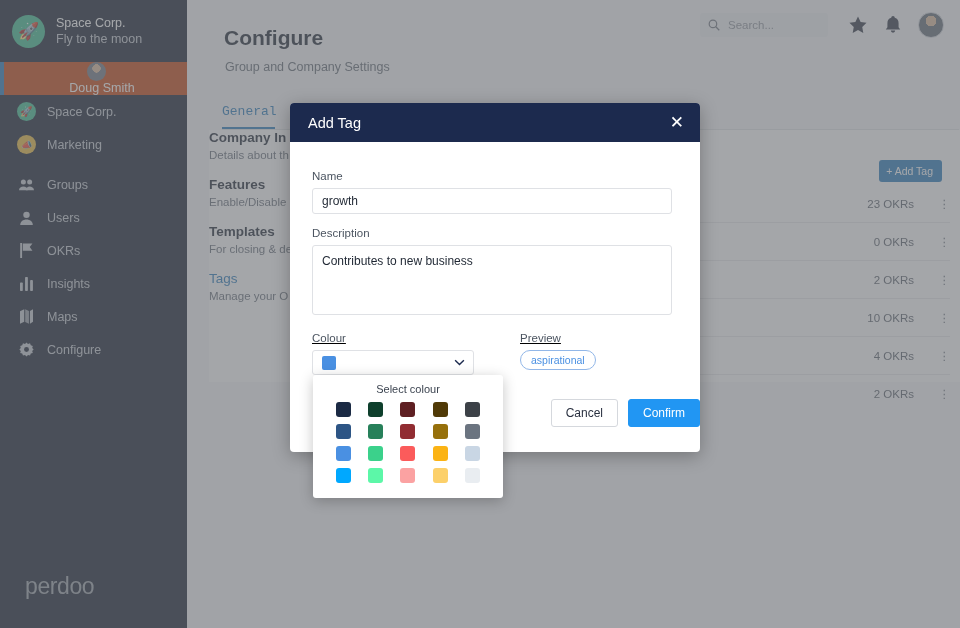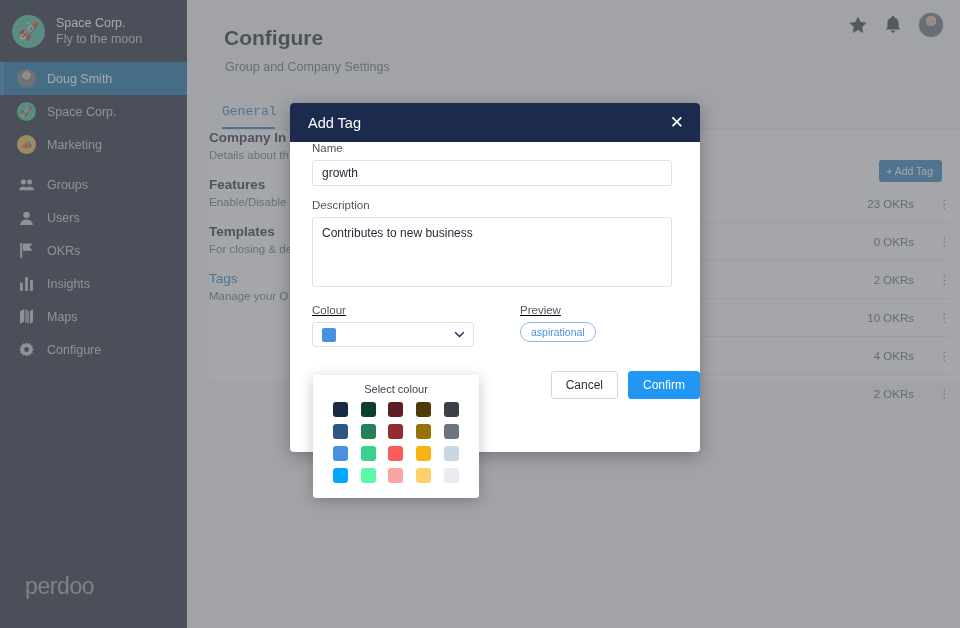--- a/index.html
+++ b/index.html
@@ -27,21 +27,21 @@
   }
   .brand-text { margin-left: 11px; line-height: 1.28; }
   .brand-title { font-size: 12.5px; color: #ffffff; font-weight: 400; }
   .brand-sub { font-size: 12.5px; color: #c3c8d0; }
 
   .nav-item {
     display: flex; align-items: center;
     height: 33px; padding-left: 17px;
     font-size: 12.5px; color: #c3c8d0; position: relative;
   }
-  .nav-item.active { background: #0369a1; color: #ffffff; }
+  .nav-item.active { background: #c2410c; color: #ffffff; flex-direction: column; }
   .nav-item.active::before {
     content: ""; position: absolute; left: 0; top: 0;
     width: 4px; height: 100%; background: #2477b8;
   }
   .nav-ico {
     width: 19px; height: 19px; margin-right: 11px; flex: 0 0 auto;
     display: flex; align-items: center; justify-content: center;
   }
   .av {
     width: 19px; height: 19px; border-radius: 50%;
@@ -122,21 +122,21 @@
     box-shadow: 0 4px 18px rgba(0,0,0,0.28);
   }
   .modal-head {
     height: 39px; background: #1c2a4e; border-radius: 4px 4px 0 0;
     display: flex; align-items: center; justify-content: space-between;
     padding: 0 16px 0 18px;
   }
   .modal-title { color: #ffffff; font-size: 14.5px; }
   .modal-close { color: #ffffff; font-size: 17px; line-height: 1; cursor: pointer; }
 
-  .modal-body { padding: 0 22px 0 22px; position: relative; }
+  .modal-body { padding: 28px 22px 0 22px; position: relative; }
   .fld-label { font-size: 11.5px; color: #4c5561; margin-bottom: 6px; }
   .txt-input {
     width: 360px; height: 26px; border: 1px solid #dfe1e5; border-radius: 3px;
     font-size: 12px; color: #1f2733; padding: 0 9px; font-family: "Liberation Sans", sans-serif;
     background: #fff;
   }
   .txt-area {
     width: 360px; height: 70px; border: 1px solid #dfe1e5; border-radius: 3px;
     font-size: 12px; color: #1f2733; padding: 8px 9px; resize: none;
     font-family: "Liberation Sans", sans-serif; background: #fff; line-height: 1.3;
@@ -160,21 +160,21 @@
   .btn {
     font-size: 12px; border-radius: 3px; padding: 6px 14px;
     font-family: "Liberation Sans", sans-serif; cursor: pointer;
   }
   .btn-cancel { background: #fff; color: #2a3140; border: 1px solid #d5d8dd; }
   .btn-confirm { background: #2196f3; color: #fff; border: 1px solid #2196f3; }
 
   
   #colour-panel {
     position: absolute; left: 313px; top: 375px;
-    width: 166px; height: 123px; background: #ffffff;
+    width: 190px; height: 123px; background: #ffffff;
     border-radius: 3px; box-shadow: 0 3px 14px rgba(0,0,0,0.23);
     padding: 8px 0 12px 0; z-index: 40;
   }
   .cp-title { text-align: center; font-size: 11px; color: #3c4450; margin-bottom: 7px; }
   .cp-grid { display: grid; grid-template-columns: repeat(5, 1fr); gap: 7px 0; padding: 0 14px; }
   .cp-cell { display: flex; justify-content: center; }
   .sw { width: 15px; height: 15px; border-radius: 3px; cursor: pointer; }
 </style>
 </head>
 <body>
@@ -267,20 +267,27 @@
       </span>
       <span>Configure</span>
     </div>
 
     <div class="perdoo">perdoo</div>
   </div>
 
   <div id="main">
 
     <div id="topbar">
+      <div class="search-box">
+        <svg width="12" height="12" viewBox="0 0 16 16">
+            <circle cx="6.6" cy="6.6" r="5" fill="none" stroke="#6d747e" stroke-width="1.6"></circle>
+            <line x1="10.4" y1="10.4" x2="15" y2="15" stroke="#6d747e" stroke-width="1.7"></line>
+          </svg>
+        <span class="search-ph">Search...</span>
+      </div>
       <svg class="top-ico" style="left:662px" viewBox="0 0 20 19">
           <path d="M10 0l2.9 6.1 6.6.9-4.8 4.7 1.2 6.6L10 15.1 4.1 18.3l1.2-6.6L.5 7l6.6-.9z" fill="#2a3140"></path>
         </svg>
       <svg class="top-ico" style="left:697px" viewBox="0 0 18 20">
           <path d="M9 0a2 2 0 012 2c3 .7 4.2 3.2 4.2 6v4.4L17 15H1l1.8-2.6V8c0-2.8 1.2-5.3 4.2-6A2 2 0 019 0z" fill="#2a3140"></path>
           <path d="M6.6 16.2h4.8a2.4 2.4 0 01-4.8 0z" fill="#2a3140"></path>
         </svg>
       <div class="top-avatar"></div>
     </div>
 

